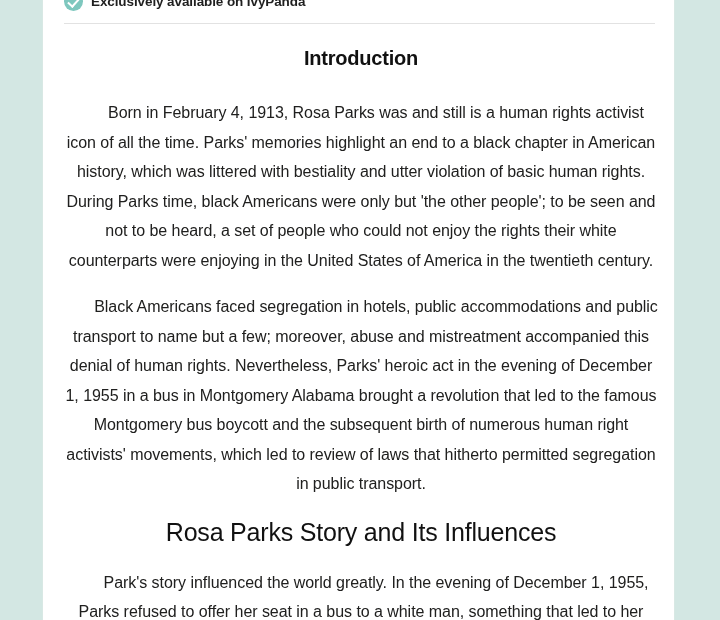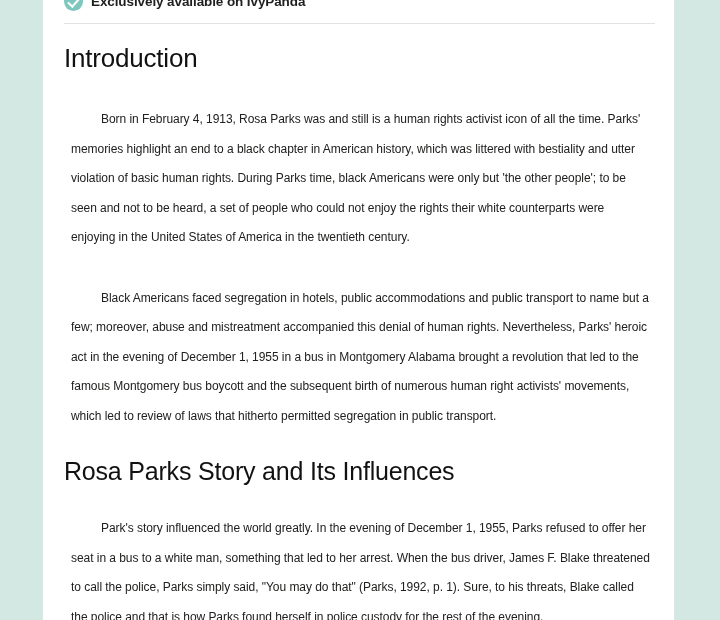--- a/index.html
+++ b/index.html
@@ -13,20 +13,21 @@
     background: #d3e7e3;
     font-family: "Liberation Sans", sans-serif;
     -webkit-font-smoothing: antialiased;
   }
 
   .page {
     position: relative;
     width: 720px;
     height: 436px;
     background: #0c4a6e;
+    text-align: center;
   }
 
   
   .sheet {
     position: absolute;
     left: 42px;
     top: 0;
     width: 633px;
     height: 620px;
     background: #ffffff;
@@ -109,43 +110,43 @@
 
   
   .doc {
     position: absolute;
     left: 22px;
     top: 38px;
     width: 594px;
   }
 
   h1.doc-heading {
-    font-size: 26px;
-    font-weight: normal;
+    font-size: 20px;
+    font-weight: bold;
     color: #111111;
     margin: 0;
     padding: 0;
     line-height: 40px;
     letter-spacing: -0.2px;
   }
   h2.doc-heading {
     font-size: 25px;
     font-weight: normal;
     color: #111111;
     margin: 0;
     padding: 0;
     line-height: 36px;
     letter-spacing: -0.2px;
   }
 
   p.doc-para {
-    font-size: 12px;
+    font-size: 16px;
     color: #20201f;
     line-height: 29.5px;
-    margin: 7px;
+    margin: 0;
     text-indent: 30px;
     letter-spacing: -0.05px;
   }
 
   .sp-after-h1 { height: 20px; }
   .sp-after-p  { height: 17px; }
   .sp-before-h2 { height: 15px; }
   .sp-after-h2 { height: 18px; }
 </style>
 </head>

